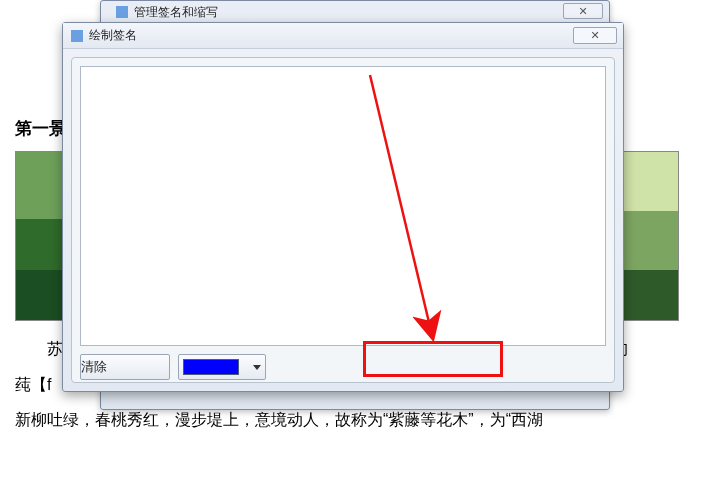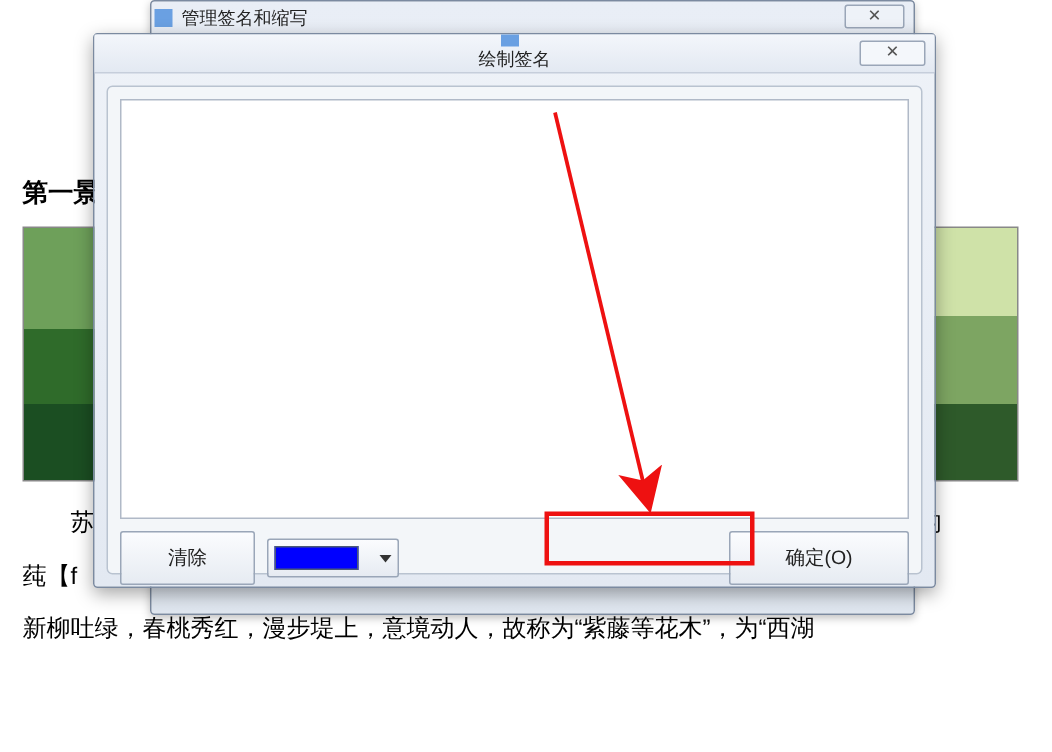--- a/index.html
+++ b/index.html
@@ -55,21 +55,21 @@
     height: 410px;
     background: linear-gradient(#e9eef6, #dfe6ef);
     border: 1px solid #7b8aa0;
     border-radius: 3px;
     box-shadow: 0 2px 6px rgba(0,0,0,.25);
   }
   .back-dialog .titlebar {
     height: 22px;
     display: flex;
     align-items: center;
-    padding: 0 2px;
+    padding: 0 15px;
     font-size: 12px;
     color: #222;
   }
   .back-dialog .titlebar .icon-sq {
     width: 12px; height: 12px; background:#6aa0e2; margin-right:6px;
   }
   .back-dialog .close-x {
     position:absolute; right:6px; top:2px;
     width:40px; height:16px;
     border:1px solid #9aa6b8;
@@ -96,21 +96,20 @@
   .front-dialog .titlebar {
     height: 26px;
     display:flex;
     align-items:center;
     padding:0 8px;
     font-size:12px;
     color:#222;
     background: linear-gradient(#f3f6fb, #e3e9f2);
     border-bottom:1px solid #c6cedb;
     position:relative;
-    flex-direction:column;
   }
   .front-dialog .titlebar .icon-sq {
     width: 12px; height: 12px; background:#6aa0e2; margin-right:6px;
   }
   .front-dialog .close-x {
     position:absolute; right:6px; top:4px;
     width:44px; height:17px;
     border:1px solid #9aa6b8;
     border-radius:2px;
     background:#f4f7fb;
@@ -136,28 +135,28 @@
     position:relative;
   }
 
   .btn-row {
     display:flex;
     align-items:center;
     margin-top:8px;
     gap:8px;
   }
   .btn {
-    height:36px;
+    height:26px;
     border:1px solid #9aa6b8;
     border-radius:2px;
     background: linear-gradient(#fbfcfe,#e6ebf2);
     font-size:13px;
     display:flex;
     align-items:center;
-    justify-content:center;
+    justify-content:flex-start;
     color:#222;
     cursor:pointer;
     user-select:none;
   }
   .btn.clear { width:90px; }
   .color-picker {
     width:88px; height:26px;
     border:1px solid #9aa6b8;
     border-radius:2px;
     background: linear-gradient(#fbfcfe,#e6ebf2);
@@ -238,23 +237,20 @@
     <div class="canvas"></div>
     <div class="btn-row">
       <div class="btn clear">
         <span>清除</span>
       </div>
       <div class="color-picker">
         <div class="color-swatch" style="background:#0000ff;border:1px solid #4a5a78;"></div>
         <div class="dropdown-arrow"></div>
       </div>
       <div class="spacer"></div>
-      <div class="btn ok">
-        <span>确定(O)</span>
-      </div>
     </div>
   </div>
 </div>
 
 <div class="red-highlight" style="left:363px; top:341px; width:140px; height:36px;"></div>
 
 <svg class="arrow-svg" width="701" height="501">
   <defs>
     <marker id="ah" markerWidth="12" markerHeight="12" refX="9" refY="6" orient="auto">
       <path d="M0,0 L12,6 L0,12 L3,6 Z" fill="#e11"></path>

